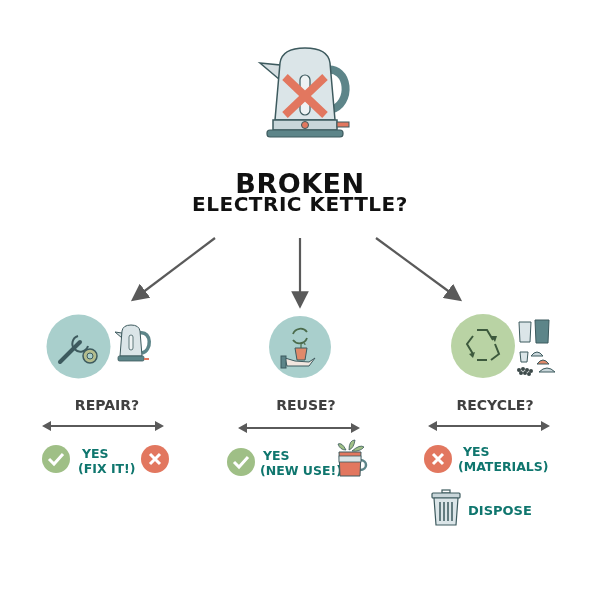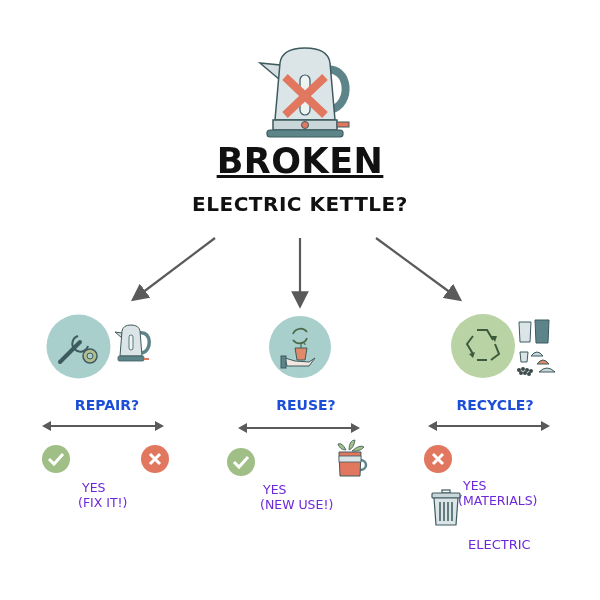--- a/index.html
+++ b/index.html
@@ -1,22 +1,22 @@
 <!DOCTYPE html>
 <html><head>
 <meta charset="utf-8">
 <style>
   html, body { margin:0; padding:0; background:#ffffff; }
   body { width:600px; height:600px; position:relative; overflow:hidden; font-family:"DejaVu Sans", sans-serif; }
   .abs { position:absolute; }
   .title { position:absolute; left:0; width:600px; text-align:center; font-weight:bold; color:#111; letter-spacing:0.5px; }
-  .t1 { top:141px; font-size:35px;text-decoration:underline; }
+  .t1 { top:168px; font-size:27px; }
   .t2 { top:192px; font-size:20px; }
-  .label { position:absolute; font-weight:bold; font-size:14px; color:#1d4ed8; text-align:center; }
-  .opt { position:absolute; font-weight:normal; font-size:12.5px; color:#6d28d9; line-height:15px;margin-top:34px; }
+  .label { position:absolute; font-weight:bold; font-size:14px; color:#404040; text-align:center; }
+  .opt { position:absolute; font-weight:bold; font-size:12.5px; color:#0f766e; line-height:15px; }
   svg { overflow:visible; }
 </style>
 </head>
 <body>
 
 <svg class="abs" style="left:255px;top:45px" width="100" height="95" viewBox="0 0 100 95">
   <path d="M70 25 C95 20 98 60 75 65" fill="none" stroke="#5d8589" stroke-width="8"></path>
   <path d="M5 18 L25 20 L25 35 Z" fill="#d6dfe2" stroke="#3d5a5e" stroke-width="1.5"></path>
   <path d="M25 18 Q27 3 50 3 Q73 3 75 18 L80 75 L20 75 Z" fill="#dbe5e8" stroke="#3d5a5e" stroke-width="1.5"></path>
   <rect x="18" y="75" width="64" height="10" fill="#c9d6da" stroke="#3d5a5e" stroke-width="1.5"></rect>
@@ -142,14 +142,14 @@
   <div class="opt" style="left:458px;top:444px">
     <div style="padding-left:5px">YES</div>
     <div>(MATERIALS)</div>
   </div>
   <svg class="abs" style="left:430px;top:489px" width="32" height="38" viewBox="0 0 32 38">
     <rect x="12" y="1" width="8" height="3" fill="none" stroke="#3d5a5e" stroke-width="1.2"></rect>
     <rect x="2" y="4" width="28" height="5" rx="1" fill="#c9d6da" stroke="#3d5a5e" stroke-width="1.2"></rect>
     <path d="M4 9 L28 9 L26 36 L6 36 Z" fill="#dbe5e8" stroke="#3d5a5e" stroke-width="1.2"></path>
     <path d="M10 13 L10 32 M14 13 L14 32 M18 13 L18 32 M22 13 L22 32" stroke="#3d5a5e" stroke-width="1.5"></path>
   </svg>
-  <div class="opt" style="left:468px;top:503px;font-size:13px">ELECTRIC</div>
+  <div class="opt" style="left:468px;top:503px;font-size:13px">DISPOSE</div>
 </div>
 
 </body></html>

